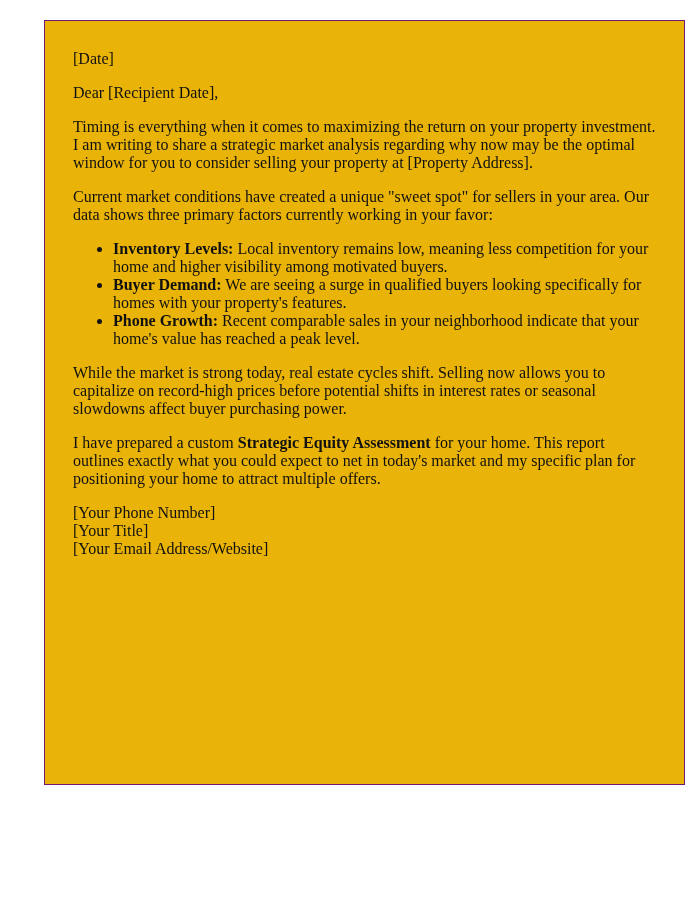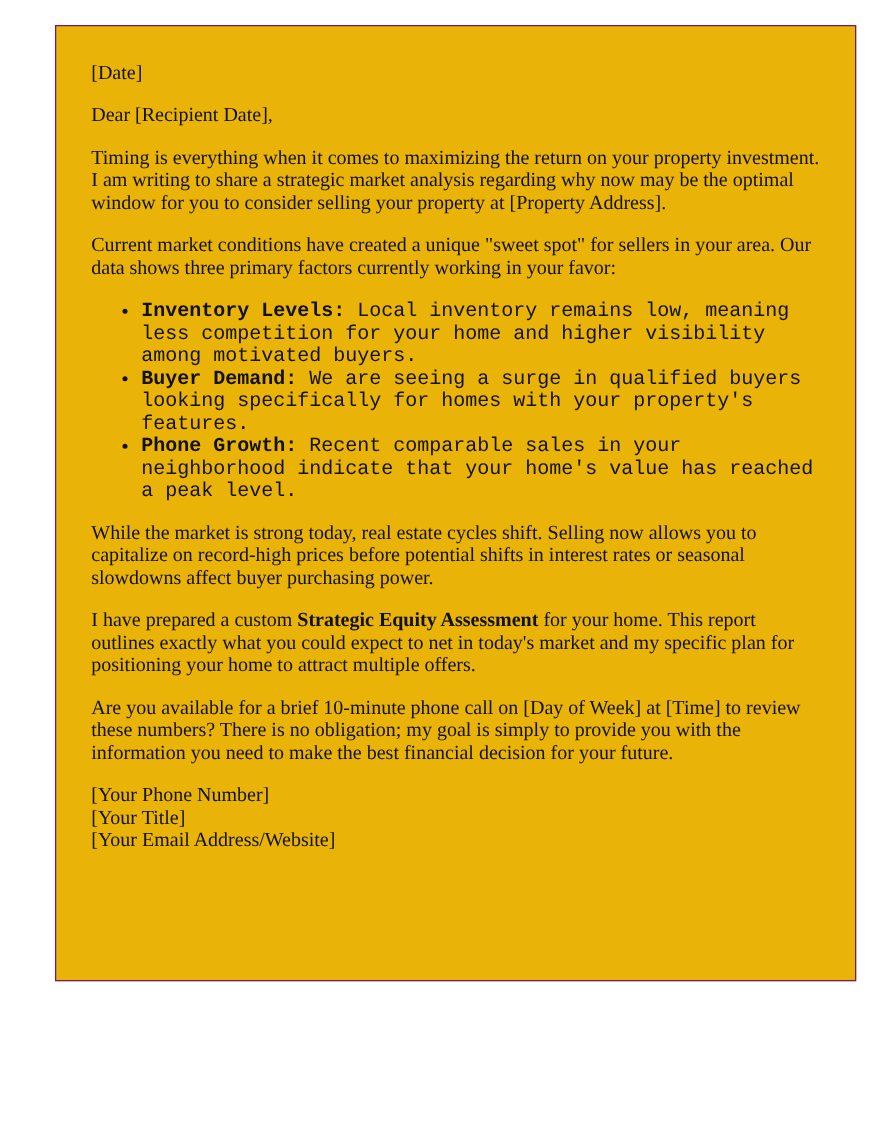--- a/index.html
+++ b/index.html
@@ -32,21 +32,20 @@
     }
     .lines span {
       display: block;
     }
     ul {
       margin: 0 0 16px 0;
       padding-left: 40px;
     }
     li {
       margin: 0;
-      font-family: Liberation Mono, monospace;
     }
     b {
       font-weight: bold;
     }
   </style>
 </head>
 <body>
 
 <div class="letter">
 
@@ -62,21 +61,20 @@
   <ul>
     <li><b>Inventory Levels:</b><span> Local inventory remains low, meaning less competition for your home and higher visibility among motivated buyers.</span></li>
     <li><b>Buyer Demand:</b><span> We are seeing a surge in qualified buyers looking specifically for homes with your property's features.</span></li>
     <li><b>Phone Growth:</b><span> Recent comparable sales in your neighborhood indicate that your home's value has reached a peak level.</span></li>
   </ul>
 
   <p>While the market is strong today, real estate cycles shift. Selling now allows you to capitalize on record-high prices before potential shifts in interest rates or seasonal slowdowns affect buyer purchasing power.</p>
 
   <p><span>I have prepared a custom </span><b>Strategic Equity Assessment</b><span> for your home. This report outlines exactly what you could expect to net in today's market and my specific plan for positioning your home to attract multiple offers.</span></p>
 
-  <p>Are you available for a brief 10-minute phone call on [Day of Week] at [Time] to review these numbers? There is no obligation; my goal is simply to provide you with the information you need to make the best financial decision for your future.</p>
 
 
   <p class="lines">
     <span>[Your Phone Number]</span>
     <span>[Your Title]</span>
     <span>[Your Email Address/Website]</span>
   </p>
 
 </div>
 

